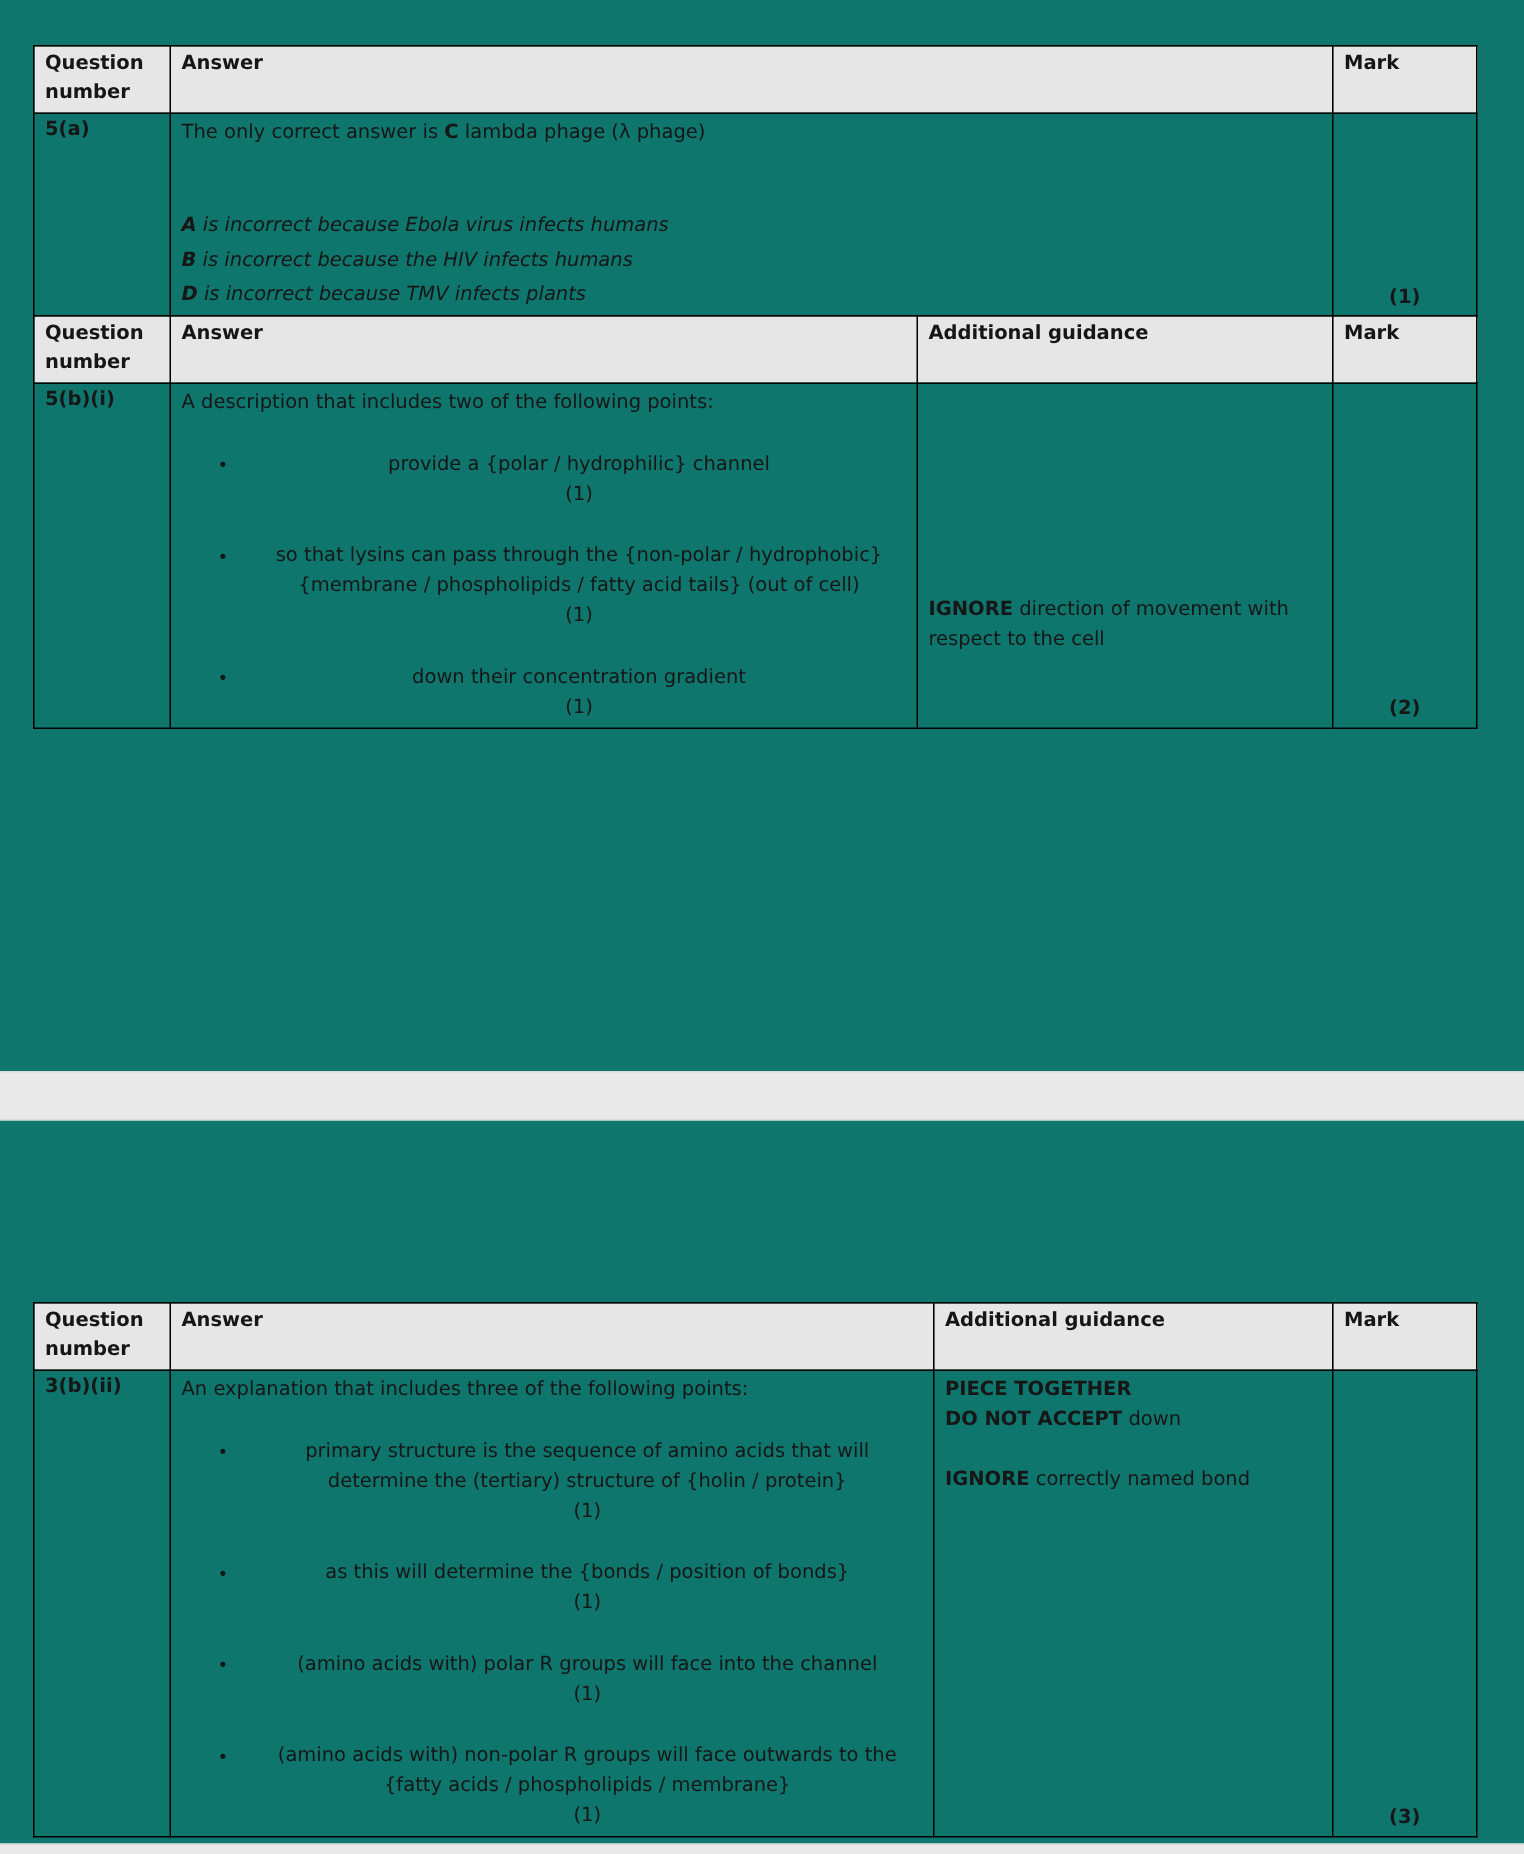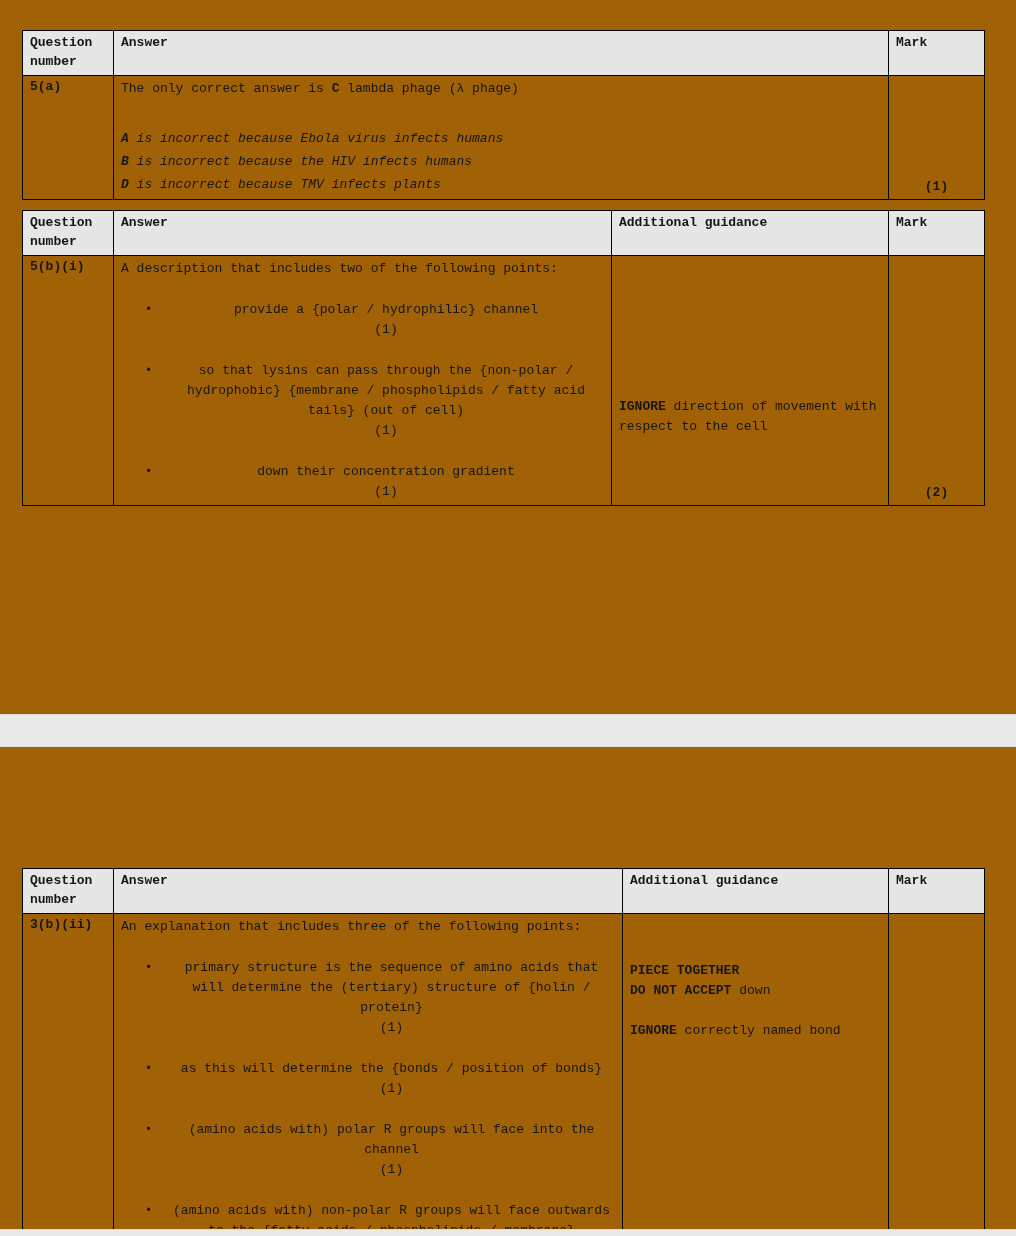--- a/index.html
+++ b/index.html
@@ -4,21 +4,21 @@
 <style>
   * { box-sizing: border-box; }
   html, body { margin: 0; padding: 0; }
   body {
     width: 1016px;
     background: #ffffff;
     font-family: "DejaVu Sans", "Liberation Sans", sans-serif;
     font-size: 13px;
     color: #161616;
   }
-  .doc { position: relative; width: 1016px; height: 1236px; overflow: hidden; background: #a16207; font-family: Liberation Mono, monospace; }
+  .doc { position: relative; width: 1016px; height: 1236px; overflow: hidden; background: #0f766e; }
 
   table.ms {
     position: absolute;
     left: 22px;
     width: 962px;
     border-collapse: collapse;
     table-layout: fixed;
   }
   #table1 { top: 30px; }
   #table2 { top: 210px; }
@@ -37,29 +37,29 @@
   }
   tr.hdr { height: 40px; }
   .qcell { font-weight: bold; }
   .markcell {
     vertical-align: bottom;
     text-align: center;
     font-weight: bold;
     padding-bottom: 5px;
   }
   .line { line-height: 20px; }
-  .italic-block { margin-top: 28px; }
+  .italic-block { margin-top: 40px; }
   .italic-block .line { font-style: italic; line-height: 23px; }
 
   .bullet { display: flex; margin-top: 21px; padding-left: 24px; }
   .glyph { width: 27px; flex: none; font-size: 12px; line-height: 20px; }
   .bullet-body { flex: 1; line-height: 20px; padding-right: 4px; text-align: center; }
 
   .guidance2 { margin-top: 138px; line-height: 20px; padding-right: 4px; }
-  .guidance3 { margin-top: 44px; line-height: 20px; padding-right: 4px; }
+  .guidance3 { line-height: 20px; padding-right: 4px; }
   .gline { line-height: 20px; }
   .gline.gap { margin-top: 20px; }
 
   .sep {
     position: absolute;
     left: 0;
     width: 1016px;
     background: #e9e9e9;
     border-top: 1px solid #dcdcdc;
     border-bottom: 1px solid #dcdcdc;

